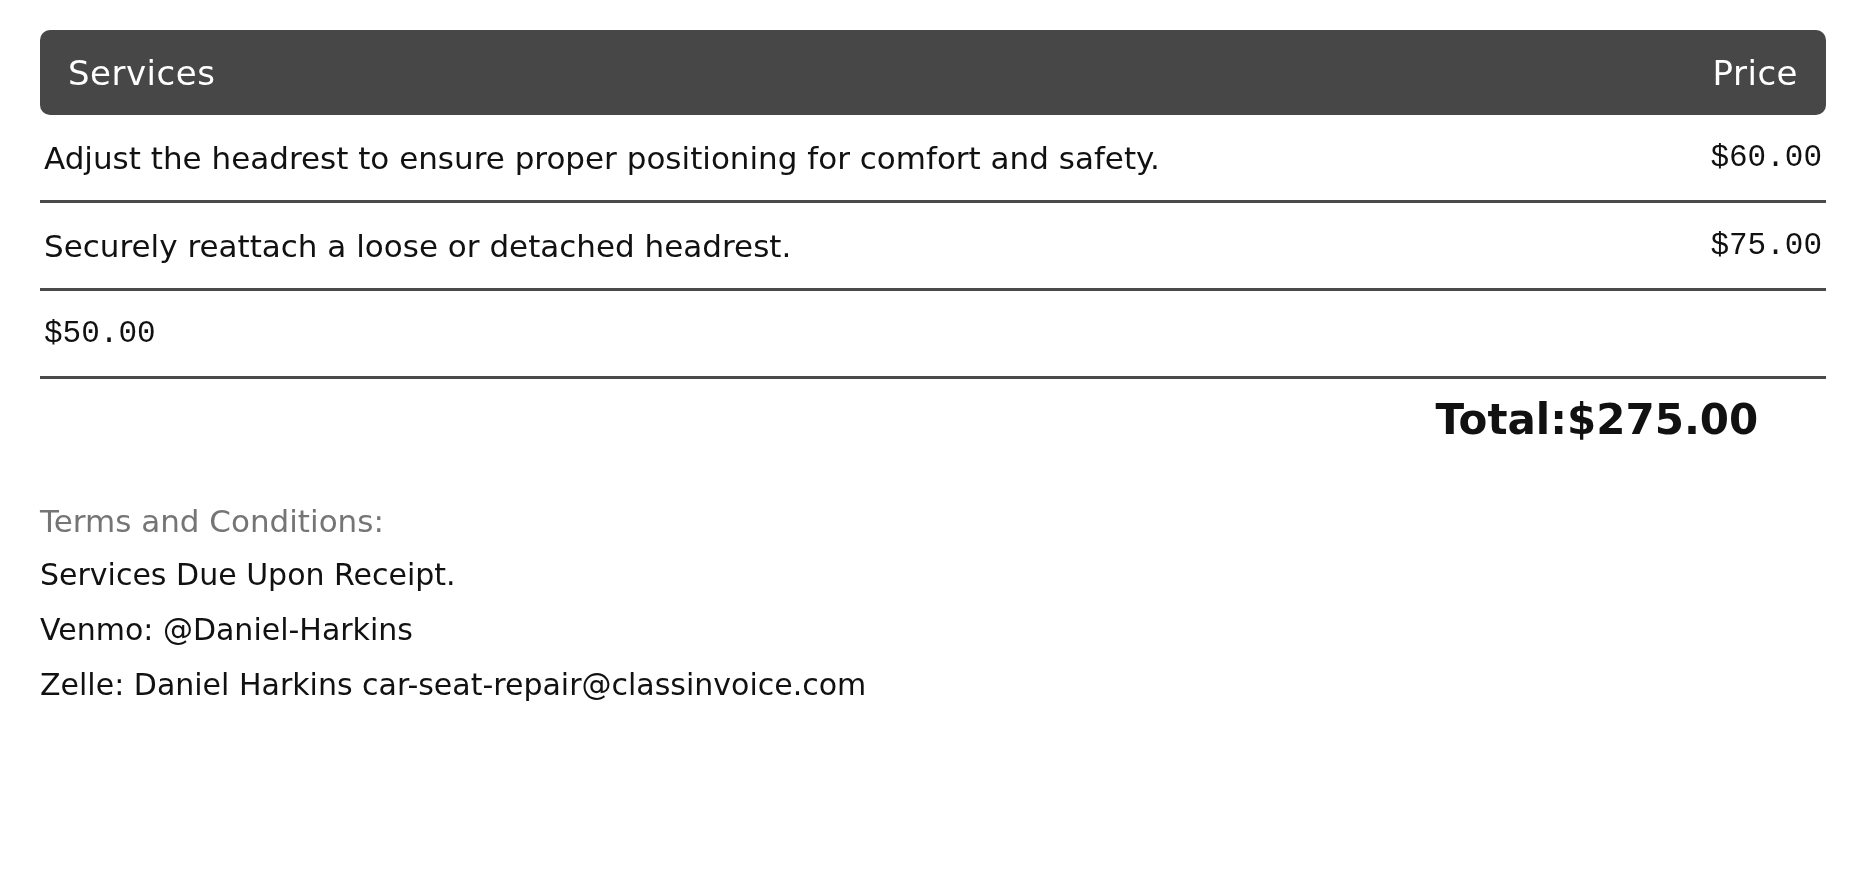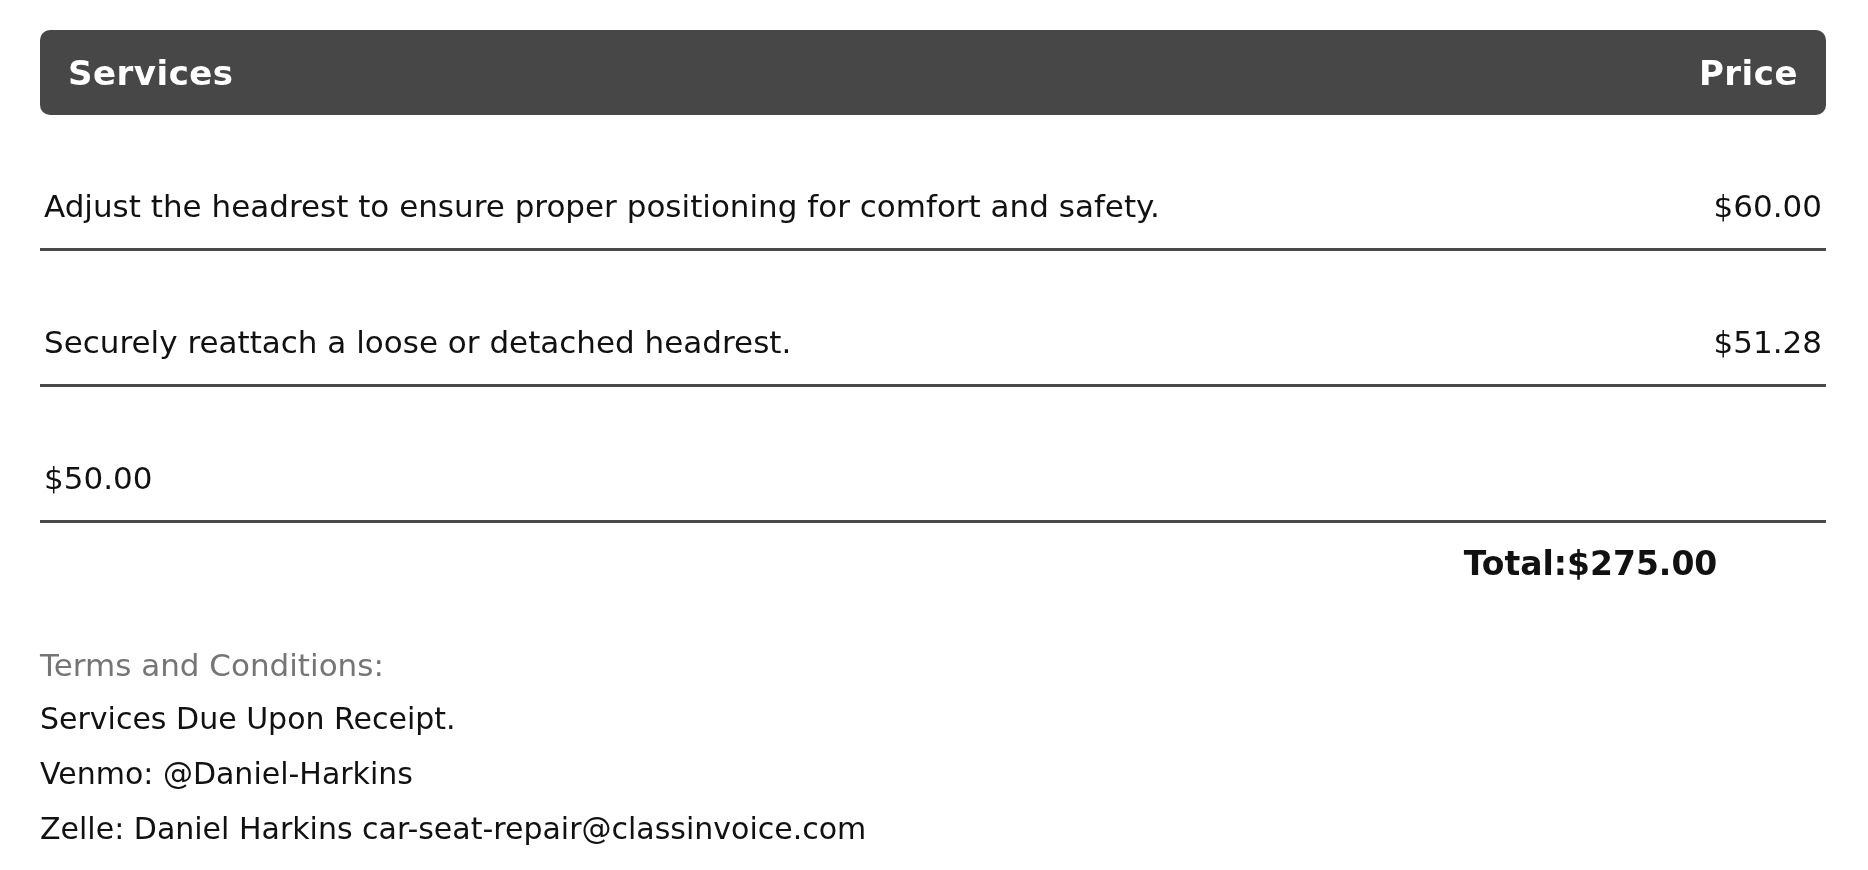--- a/index.html
+++ b/index.html
@@ -23,41 +23,40 @@
   .header-bar {
     display: flex;
     justify-content: space-between;
     align-items: center;
     background: var(--header-bg);
     color: var(--header-text);
     border-radius: 10px;
     height: 85px;
     padding: 0 28px;
     font-size: 34px;
-    font-weight: bold;
+    font-weight: normal;
     letter-spacing: 0.5px;
   }
   .service-row {
     display: flex;
     justify-content: space-between;
     align-items: center;
     height: 88px;
     border-bottom: 3px solid var(--divider);
     font-size: 31px;
     padding: 0 4px;
-    margin-top: 48px;
   }
   .service-row .svc-desc { flex: 1; padding-right: 30px; white-space: nowrap; overflow: hidden; }
-  .svc-price { white-space: nowrap; }
+  .svc-price { white-space: nowrap; font-family: Liberation Mono, monospace; }
   .total-row {
     display: flex;
     justify-content: flex-end;
     align-items: center;
     height: 80px;
-    font-size: 33px;
+    font-size: 42px;
     font-weight: bold;
     padding: 0 4px;
   }
   .total-label { margin-right: 0; }
   .total-value {
     width: 255px;
   }
   .terms {
     margin-top: 36px;
     font-size: 30px;
@@ -81,21 +80,21 @@
     <span>Price</span>
   </div>
 
   <div class="service-row">
     <span class="svc-desc">Adjust the headrest to ensure proper positioning for comfort and safety.</span>
     <span class="svc-price">$60.00</span>
   </div>
 
   <div class="service-row">
     <span class="svc-desc">Securely reattach a loose or detached headrest.</span>
-    <span class="svc-price">$51.28</span>
+    <span class="svc-price">$75.00</span>
   </div>
 
 
   <div class="service-row">
     <span class="svc-price">$50.00</span>
   </div>
 
   <div class="total-row">
     <span class="total-label">Total:</span>
     <span class="total-value">$275.00</span>

